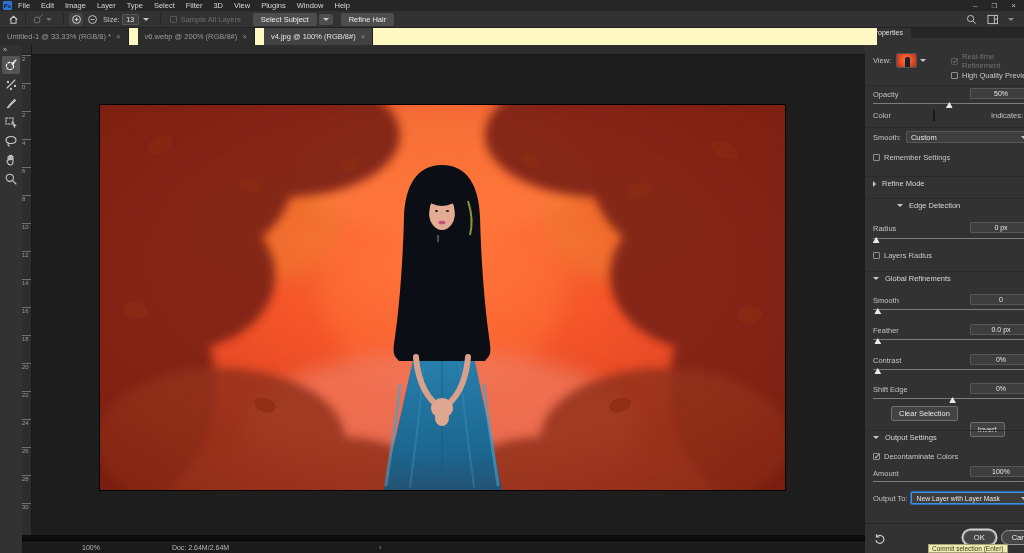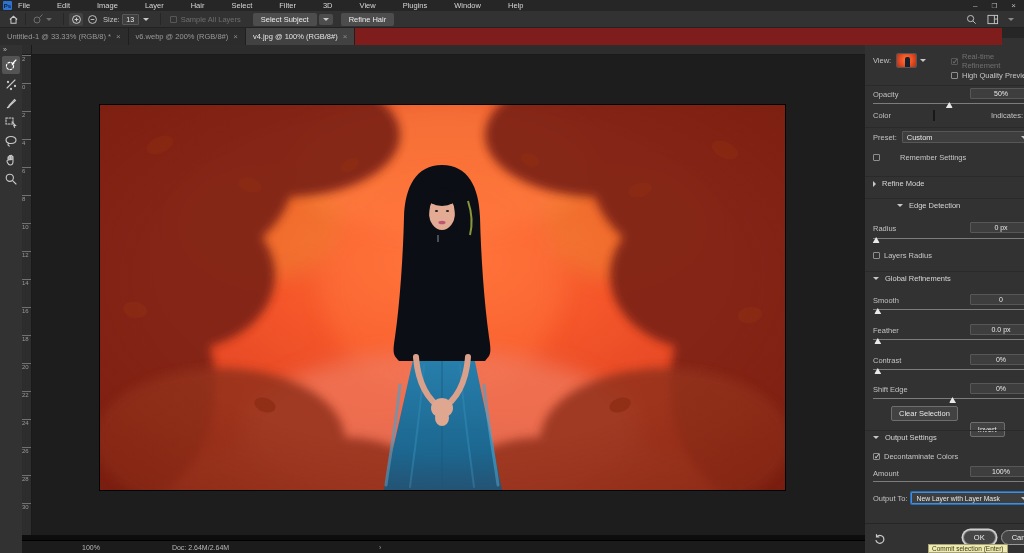--- a/index.html
+++ b/index.html
@@ -4,43 +4,43 @@
 <style>
   * { margin:0; padding:0; box-sizing:border-box; }
   html,body { width:1024px; height:553px; overflow:hidden; background:#1d1d1d;
     font-family:"Liberation Sans","DejaVu Sans",sans-serif; -webkit-font-smoothing:antialiased; }
 
   
   #menubar { position:absolute; left:0; top:0; width:1024px; height:11px; background:#262626;
     display:flex; align-items:center; font-size:7.5px; color:#d6d6d6; z-index:30; }
   #app-icon { width:9px; height:9px; background:#2e72d2; color:#06203a; font-size:6px; font-weight:bold;
     display:flex; align-items:center; justify-content:center; margin:0 6px 0 3px; border-radius:1px; }
-  .menu-wrap span { margin-right:27px; cursor:default; }
+  .menu-wrap span { margin-right:11px; cursor:default; }
   #win-controls { margin-left:auto; display:flex; align-items:center; gap:14px; padding-right:8px; color:#bdbdbd; font-size:8px; }
   #win-controls span { line-height:10px; }
 
   
   #optionsbar { position:absolute; left:0; top:11px; width:1024px; height:17px; background:#323232;
     border-bottom:1px solid #222; display:flex; align-items:center; font-size:7.5px; color:#cfcfcf; z-index:29; }
   .ob-sep { width:1px; height:12px; background:#262626; margin:0 5px; }
   .ob-icon { display:inline-flex; align-items:center; justify-content:center; width:14px; height:13px; }
   .ob-btn { background:#4d4d4d; color:#ececec; border-radius:2px; padding:2px 8px; margin:0 2px; white-space:nowrap; }
   .ob-chevbox { background:#4d4d4d; border-radius:2px; width:14px; height:11px; display:inline-flex; align-items:center; justify-content:center; margin-right:6px; }
   .chev-down { width:0; height:0; border-left:3px solid transparent; border-right:3px solid transparent; border-top:3px solid #c8c8c8; display:inline-block; }
   .chev-right { width:0; height:0; border-top:3px solid transparent; border-bottom:3px solid transparent; border-left:3px solid #c8c8c8; display:inline-block; }
   .field { background:#3e3e3e; border:1px solid #575757; border-radius:1px; color:#e8e8e8; text-align:center; font-size:7px; }
   #size-field { width:17px; height:11px; line-height:10px; margin:0 2px; }
   .dim { opacity:.4; }
   .cb { width:7px; height:7px; border:1px solid #8f8f8f; display:inline-block; position:relative; background:transparent; border-radius:1px; flex:none; }
   .cb.on::after { content:"✓"; position:absolute; left:0px; top:-2px; font-size:8px; color:#e8e8e8; }
   #ob-right { margin-left:auto; display:flex; align-items:center; gap:8px; padding-right:10px; }
 
   
-  #tabstrip { position:absolute; left:0; top:28px; width:1002px; height:17px; background:#7f1d1d;
-    display:flex; align-items:stretch; font-size:7.5px; z-index:28; }
+  #tabstrip { position:absolute; left:0; top:28px; width:877px; height:17px; background:#fef9c3;
+    display:flex; align-items:stretch; font-size:7.5px; z-index:28;gap:9px; }
   .doc-tab { display:flex; align-items:center; gap:5px; padding:0 7px; background:#2c2c2c; color:#999;
     border-right:1px solid #1f1f1f; white-space:nowrap; }
   .doc-tab.active { background:#424242; color:#e4e4e4; }
   .tab-close { color:#8b8b8b; font-size:8px; }
 
   
   #tools { position:absolute; left:0; top:45px; width:22px; height:508px; background:#323232; z-index:27; }
   #tools-collapse { color:#bdbdbd; font-size:7px; padding:1px 0 2px 3px; letter-spacing:-1px; }
   .tool { width:18px; height:18px; margin:1px auto; display:flex; align-items:center; justify-content:center; border-radius:2px; }
   .tool.selected { background:#545454; }
@@ -101,21 +101,21 @@
   #footer-btns { position:absolute; right:6px; top:6px; display:flex; gap:5px; }
 
   #tooltip { position:absolute; left:928px; top:544px; height:9px; background:#eeeab0; border:1px solid #a8a478;
     color:#3a3a1e; font-size:6.5px; line-height:7px; padding:0 3px; z-index:40; white-space:nowrap; }
 </style>
 </head>
 <body>
 
 <div id="menubar">
   <div id="app-icon">Ps</div>
-  <div class="menu-wrap"><span>File</span><span>Edit</span><span>Image</span><span>Layer</span><span>Hair</span><span>Select</span><span>Filter</span><span>3D</span><span>View</span><span>Plugins</span><span>Window</span><span>Help</span></div>
+  <div class="menu-wrap"><span>File</span><span>Edit</span><span>Image</span><span>Layer</span><span>Type</span><span>Select</span><span>Filter</span><span>3D</span><span>View</span><span>Plugins</span><span>Window</span><span>Help</span></div>
   <div id="win-controls">
     <span>–</span>
     <span style="font-size:6.5px;">❐</span>
     <span>×</span>
   </div>
 </div>
 
 <div id="optionsbar">
   <span class="ob-icon" style="margin-left:6px;">
     <svg width="11" height="11" viewBox="0 0 12 12">
@@ -391,30 +391,30 @@
     <span class="swatch" style="margin-left:6px;background:#ee1111;"></span>
     <span class="plabel" style="margin-left:20px;">Indicates:</span>
     <span class="pdrop" style="margin-left:4px;width:52px;">
       <span style="font-size:6.8px;">Masked Areas</span>
       <span class="chev-down"></span>
     </span>
   </div>
   <div class="pdivider" style="top:89px;"></div>
 
   <div class="prow" style="top:93px;">
-    <span class="plabel">Preset:</span>
+    <span class="plabel">Smooth:</span>
     <span class="pdrop" style="margin-left:5px;flex:1;">
       <span>Custom</span>
       <span class="chev-down"></span>
     </span>
   </div>
 
   <div class="prow" style="top:113px;">
     <span class="cb"></span>
-    <span style="margin-left:20px;">Remember Settings</span>
+    <span style="margin-left:4px;">Remember Settings</span>
   </div>
 
   <div class="sect" style="top:138px;align-items:center;">
     <span class="chev-right"></span>
     <span>Refine Mode</span>
   </div>
 
   <div class="sect" style="top:160px;padding-left:32px;">
     <span class="chev-down"></span>
     <span>Edge Detection</span>

